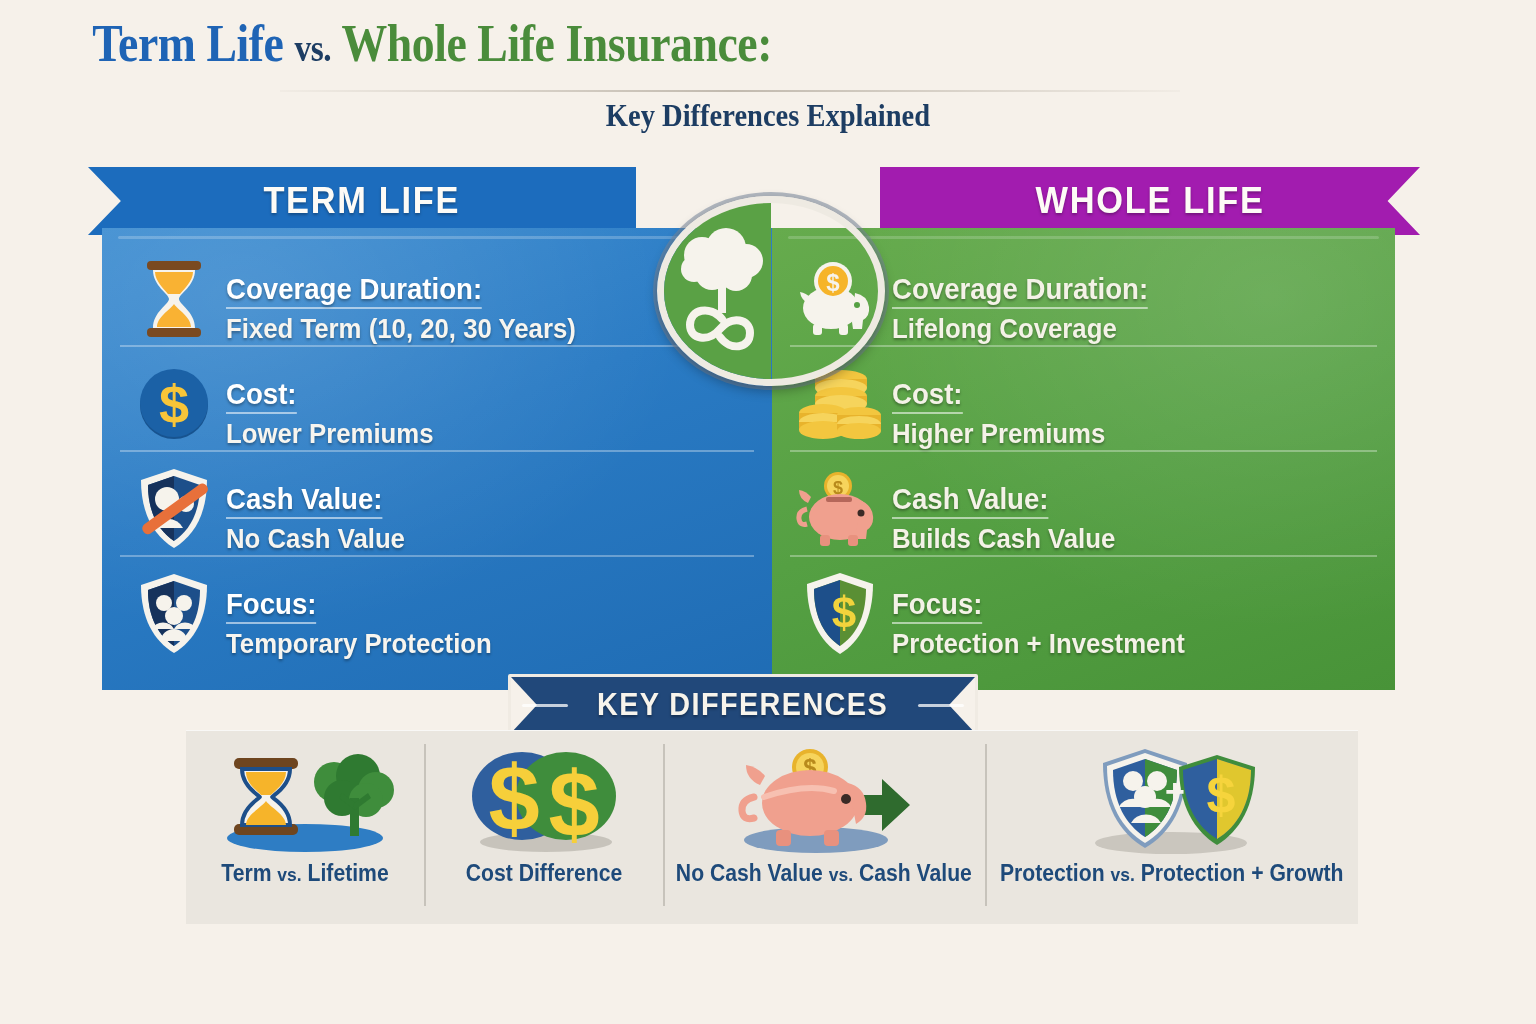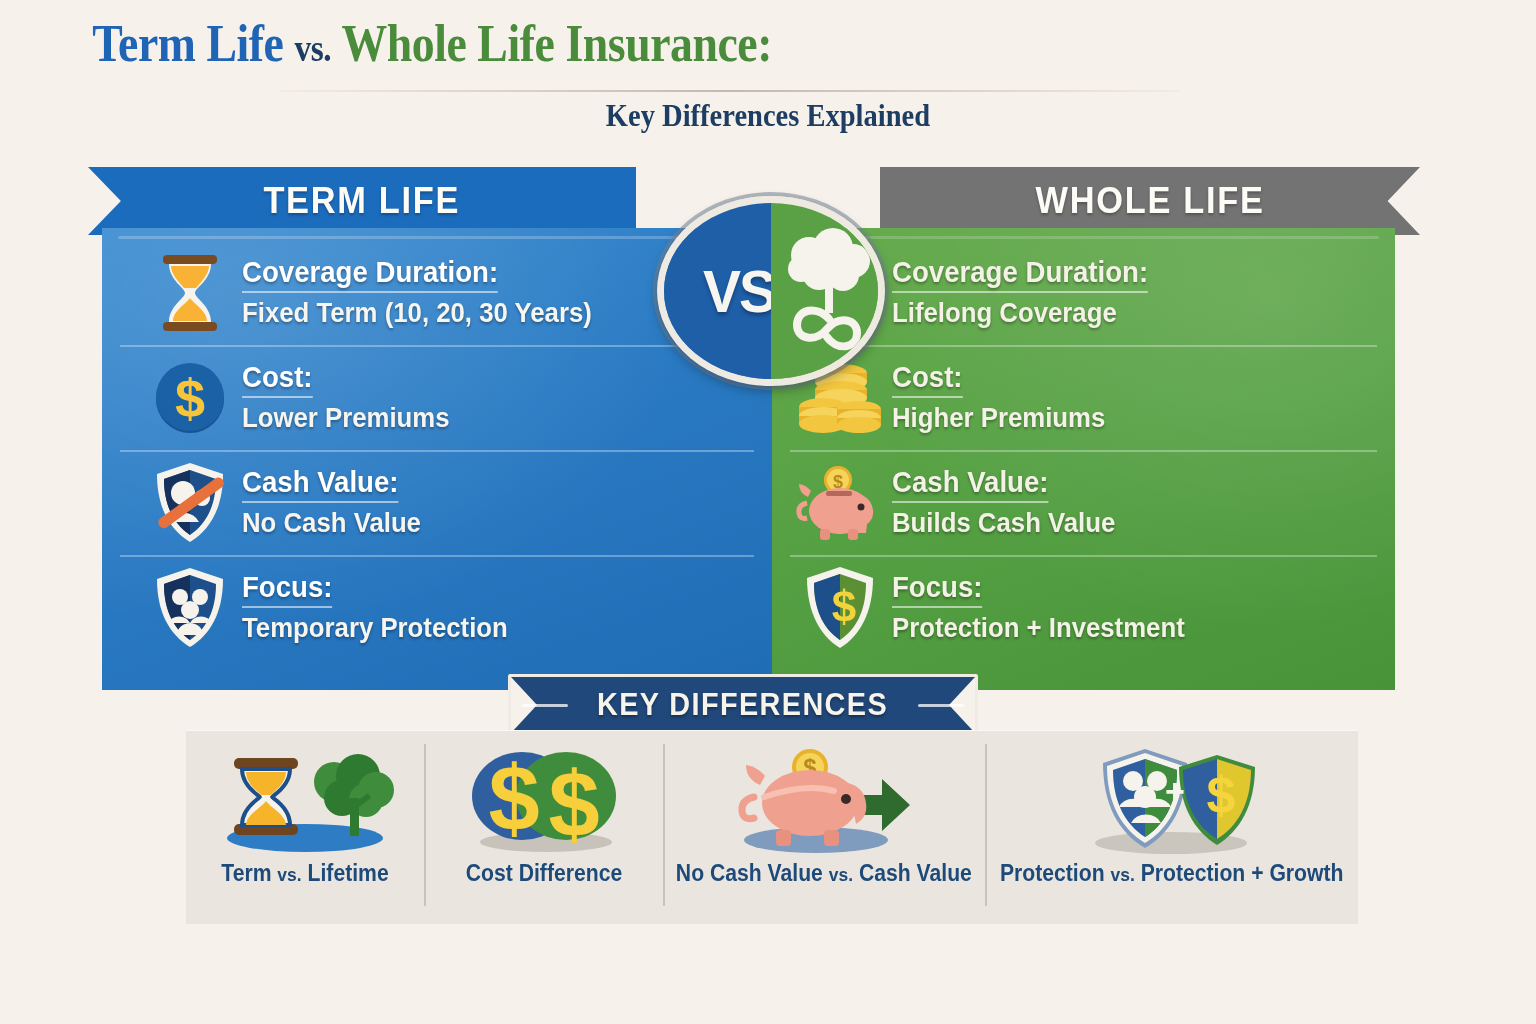--- a/index.html
+++ b/index.html
@@ -44,21 +44,21 @@
     color:#fdfbf6;font-family:"Liberation Sans", sans-serif;
     font-weight:bold;font-size:37px;letter-spacing:1.8px;
     text-shadow:0 2px 3px rgba(0,0,0,.28);
     box-shadow:0 3px 5px rgba(0,0,0,.18);
   }
   .ribbon-left{
     left:88px;top:167px;width:548px;background:#1c6cbd;
     clip-path:polygon(0 0,100% 0,100% 100%,0 100%,6% 50%);
   }
   .ribbon-right{
-    left:880px;top:167px;width:540px;background:#737373;
+    left:880px;top:167px;width:540px;background:#a21caf;
     clip-path:polygon(0 0,100% 0,94% 50%,100% 100%,0 100%);
   }
   .ribbon span{transform:scaleX(0.93);display:inline-block;}
 
   
   .panel{
     position:absolute;top:228px;height:462px;
   }
   .panel-left{
     left:102px;width:670px;
@@ -74,22 +74,22 @@
   }
   .panel-sheen{
     position:absolute;left:16px;right:16px;top:8px;height:3px;
     background:rgba(255,255,255,.22);border-radius:2px;
   }
   .panel-right .panel-sheen{background:rgba(255,255,255,.18);}
 
   
   .rows{position:absolute;inset:0;padding-top:12px;box-sizing:border-box;}
   .row{
-    position:relative;height:105px;display:flex;align-items:center;
-    padding:0 42px;box-sizing:border-box;
+    position:relative;height:105px;display:flex;align-items:flex-end;
+    padding:0 26px;box-sizing:border-box;
   }
   .row + .row::before{
     content:"";position:absolute;left:18px;right:18px;top:0;height:2px;
     background:rgba(255,255,255,.32);
   }
   .panel-right .row{padding-left:22px;}
   .row-icon{
     width:92px;min-width:92px;height:92px;
     display:flex;align-items:center;justify-content:center;
   }
@@ -372,23 +372,20 @@
         <div class="row-text">
           <div class="row-label">Focus:</div>
           <div class="row-value">Protection + Investment</div>
         </div>
       </div>
 
     </div>
   </div>
 
   <div class="vs-badge">
-    <div class="vs-half-l">
-      <span class="vs-text">VS</span>
-    </div>
     <div class="vs-half-r">
       <svg class="vs-tree" width="104" height="140" viewBox="0 0 104 140">
         <g fill="#f6f3ec">
           <circle cx="36" cy="34" r="18"></circle>
           <circle cx="60" cy="27" r="20"></circle>
           <circle cx="80" cy="40" r="17"></circle>
           <circle cx="46" cy="52" r="17"></circle>
           <circle cx="70" cy="54" r="16"></circle>
           <circle cx="28" cy="48" r="13"></circle>
           <rect x="52" y="52" width="8" height="40"></rect>

